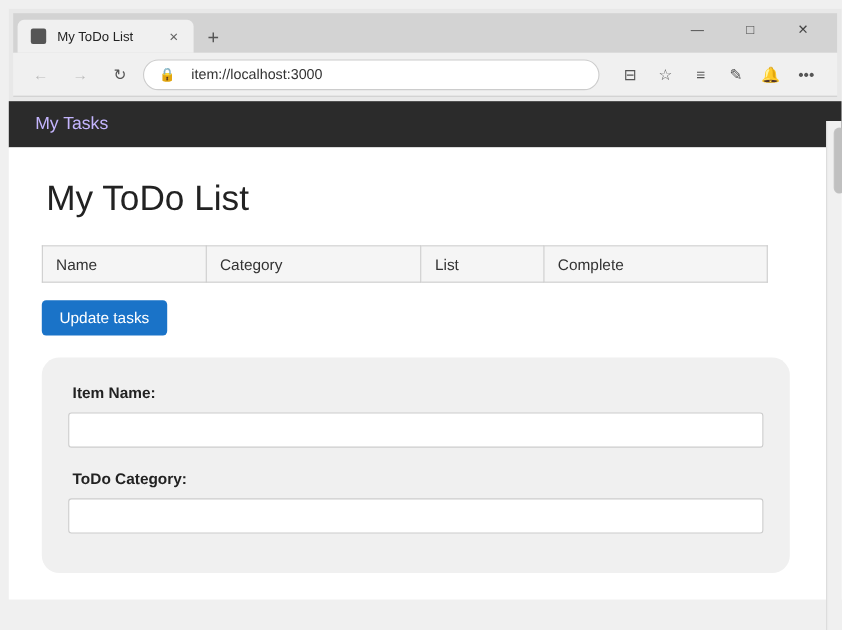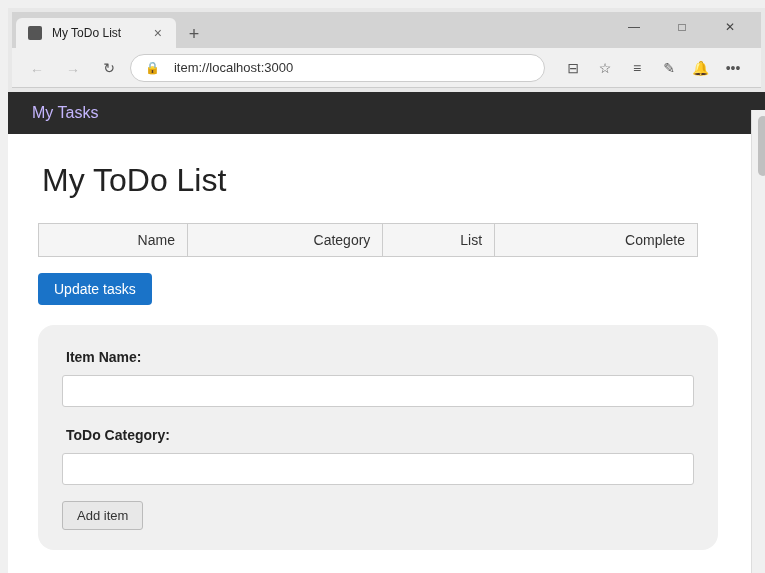--- a/index.html
+++ b/index.html
@@ -148,21 +148,21 @@
     .task-table {
       width: 660px;
       border-collapse: collapse;
       border: 1px solid #ccc;
       margin-bottom: 16px;
     }
     .task-table th {
       background: #f5f5f5;
       border: 1px solid #ccc;
       padding: 8px 12px;
-      text-align: right;
+      text-align: left;
       font-weight: 400;
       font-size: 14px;
       color: #333;
     }
 
     .update-btn {
       background: #1a73c8;
       color: white;
       border: none;
       padding: 8px 16px;
@@ -284,19 +284,18 @@
 
   <button class="update-btn">Update tasks</button>
 
   <div class="add-form">
     <label class="form-label">Item Name:</label>
     <input class="form-input" type="text" style="">
 
     <label class="form-label">ToDo Category:</label>
     <input class="form-input" type="text" style="">
 
-    <button class="add-item-btn">Add item</button>
   </div>
 </div>
 
 <div class="scrollbar-area">
   <div class="scrollbar-thumb"></div>
 </div>
 
 </body></html>

